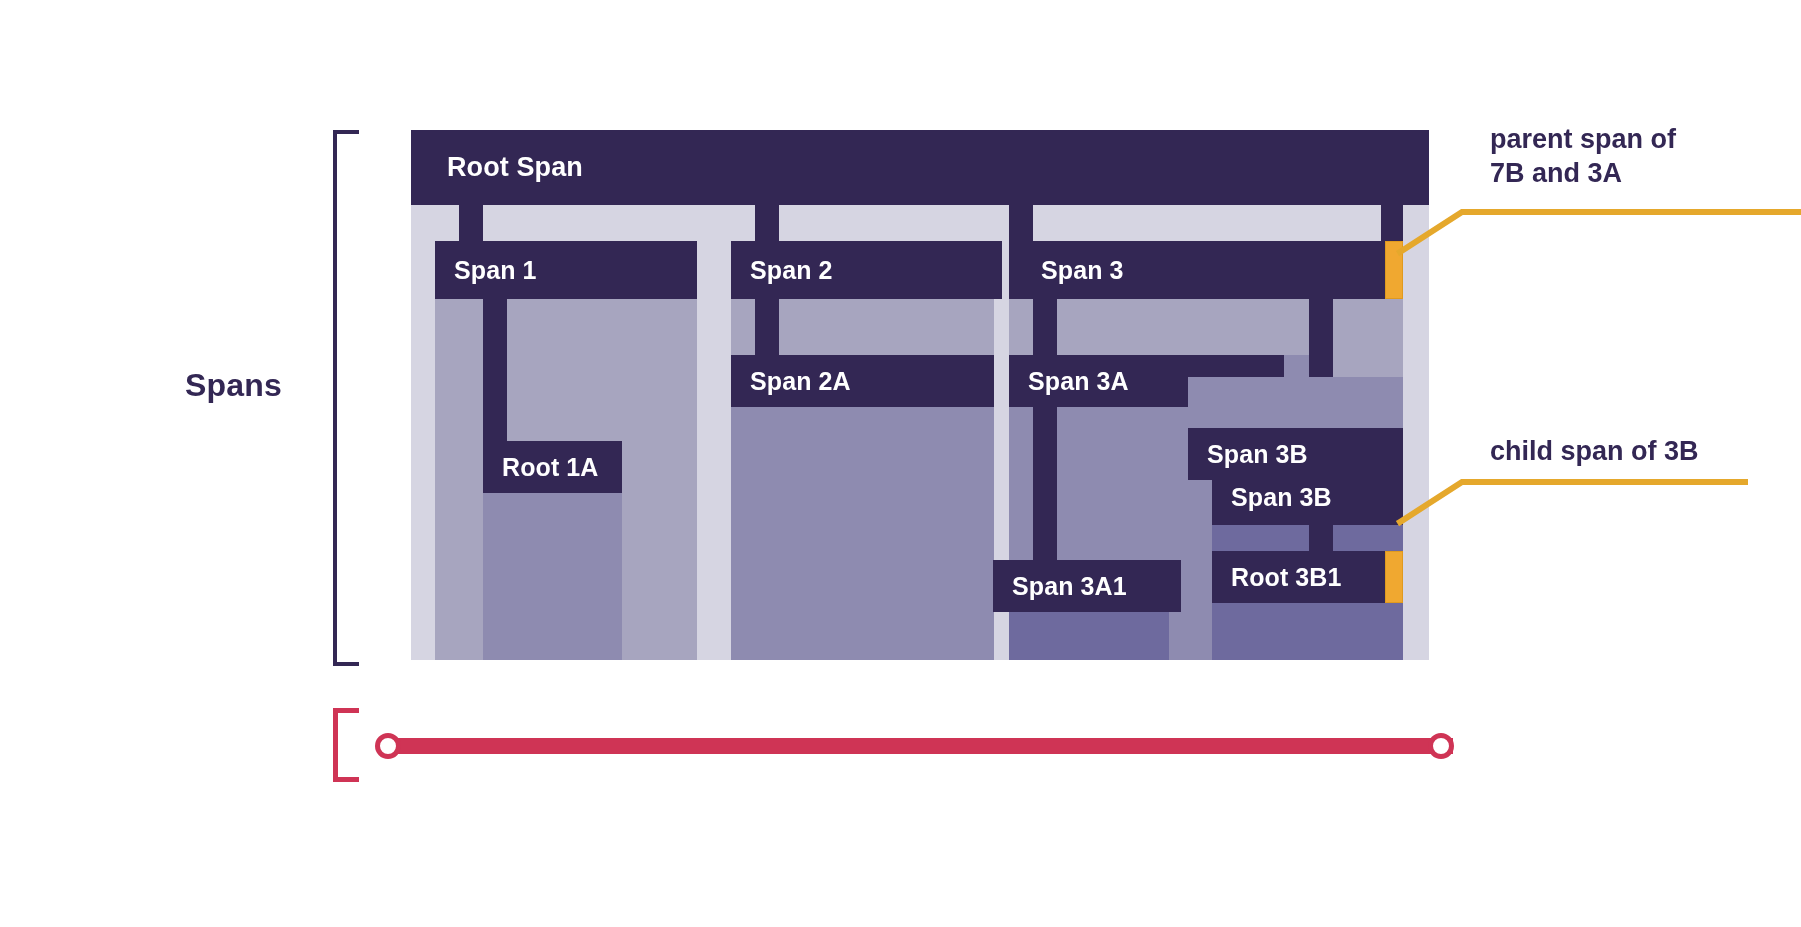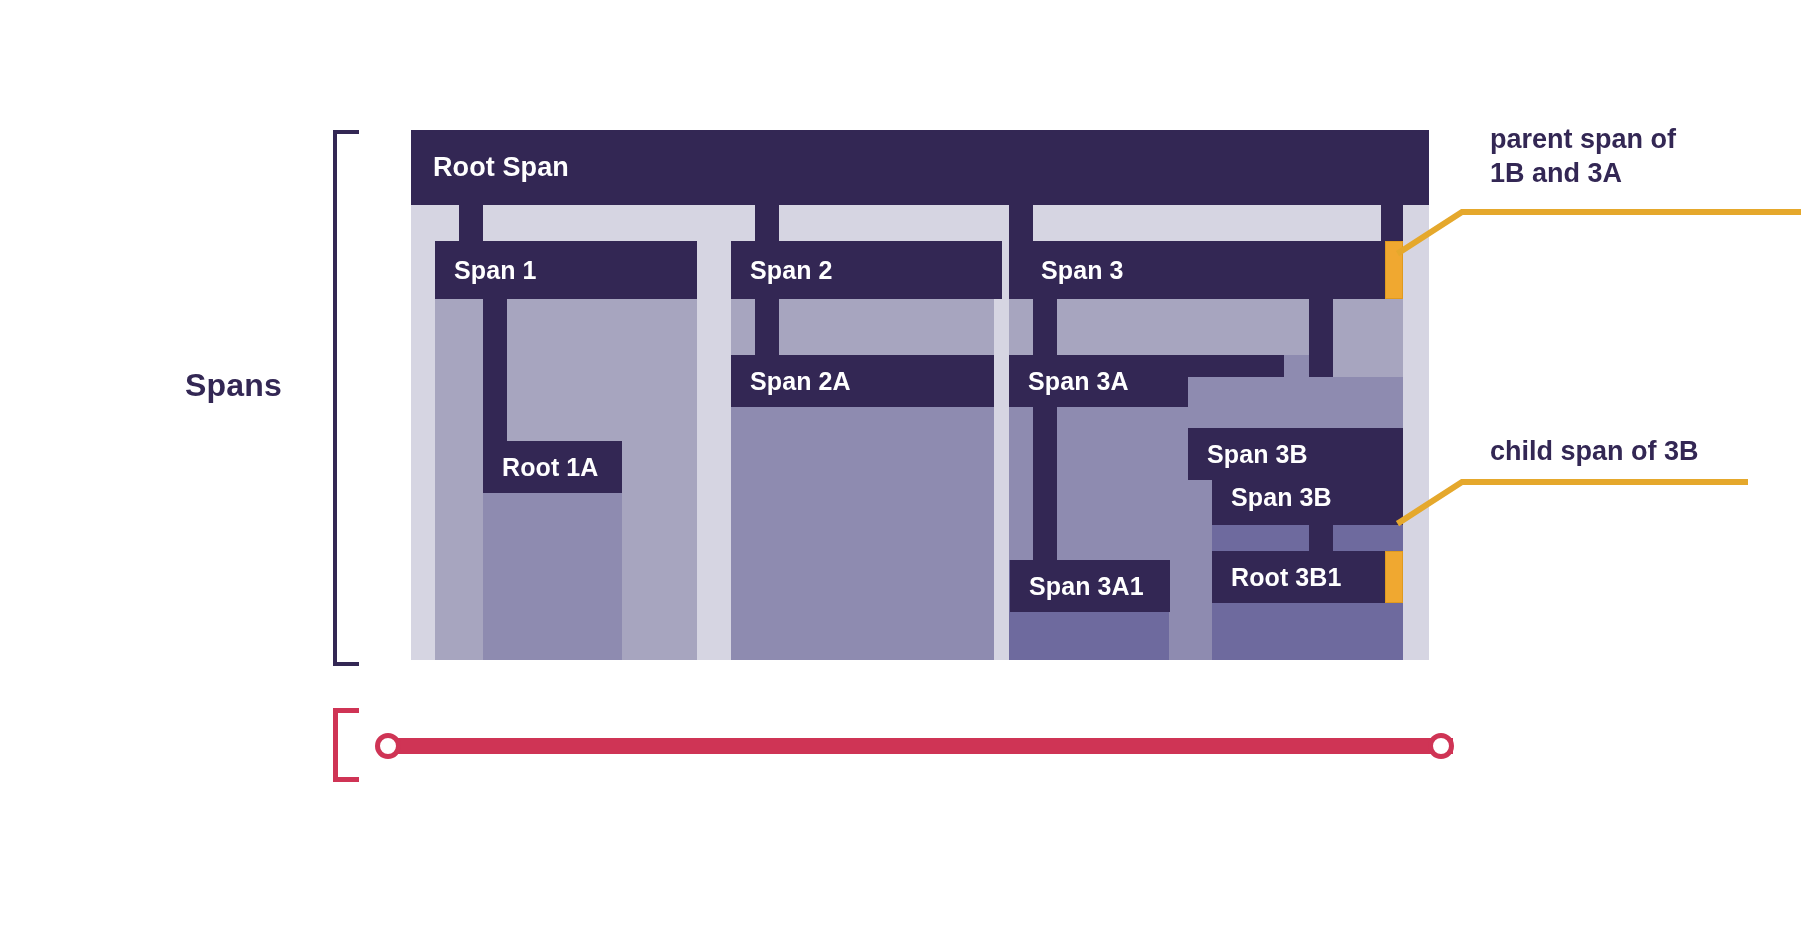--- a/index.html
+++ b/index.html
@@ -104,21 +104,21 @@
     font-weight: 700;
     display: flex;
     align-items: center;
     padding-left: 19px;
     box-sizing: border-box;
     letter-spacing: 0.1px;
     white-space: nowrap;
   }
   #root-header {
     font-size: 27px;
-    padding-left: 22px;
+    padding-left: 36px;
   }
 
   
   .connector {
     position: absolute;
     background: #332754;
   }
 
   
   .highlight-marker {
@@ -213,21 +213,21 @@
     <div class="connector" style="left:622px; top:169px; width:24px; height:56px;"></div>
 
     <div class="span-body mid" style="left:598px; top:225px; width:316px; height:305px;"></div>
 
     <div class="span-header" style="left:598px; top:225px; width:275px; height:52px;">Span 3A</div>
 
     <div class="connector" style="left:622px; top:277px; width:24px; height:153px;"></div>
 
     <div class="span-body deep" style="left:598px; top:430px; width:160px; height:100px;"></div>
 
-    <div class="span-header" style="left:599px; top:430px; width:160px; height:52px;">Span 3A1</div>
+    <div class="span-header" style="left:582px; top:430px; width:188px; height:52px;">Span 3A1</div>
 
     <div class="connector" style="left:898px; top:169px; width:24px; height:185px;"></div>
 
     <div class="span-body mid" style="left:777px; top:247px; width:215px; height:283px;"></div>
 
     <div class="span-body mid" style="left:777px; top:298px; width:215px; height:232px;"></div>
 
     <div class="span-header" style="left:777px; top:298px; width:215px; height:52px;">Span 3B</div>
 
     <div class="connector" style="left:898px; top:350px; width:24px; height:45px;"></div>
@@ -243,21 +243,21 @@
     <div class="span-header" style="left:801px; top:421px; width:191px; height:52px;">Root 3B1</div>
 
     <div class="highlight-marker" style="left:974px; top:421px; width:18px; height:52px;"></div>
 
   </div>
 
   <svg class="callout-svg" id="callout-parent-line" style="left:1400px; top:190px; width:400px; height:70px;" viewBox="0 0 400 70">
     <polyline points="0,62 62,22 400,22" fill="none" stroke="#e5a82c" stroke-width="6" stroke-linecap="square" stroke-linejoin="miter"></polyline>
   </svg>
   <div class="callout-text" id="callout-parent-text" style="left:1490px; top:122px;">parent span of
-1B and 3A</div>
+7B and 3A</div>
 
   <svg class="callout-svg" id="callout-child-line" style="left:1400px; top:460px; width:345px; height:70px;" viewBox="0 0 345 70">
     <polyline points="0,62 62,22 345,22" fill="none" stroke="#e5a82c" stroke-width="6" stroke-linecap="square" stroke-linejoin="miter"></polyline>
   </svg>
   <div class="callout-text" id="callout-child-text" style="left:1490px; top:434px;">child span of 3B</div>
 
 
   <div class="bracket" id="transaction-bracket"></div>
 
   <div id="transaction-bar"></div>

